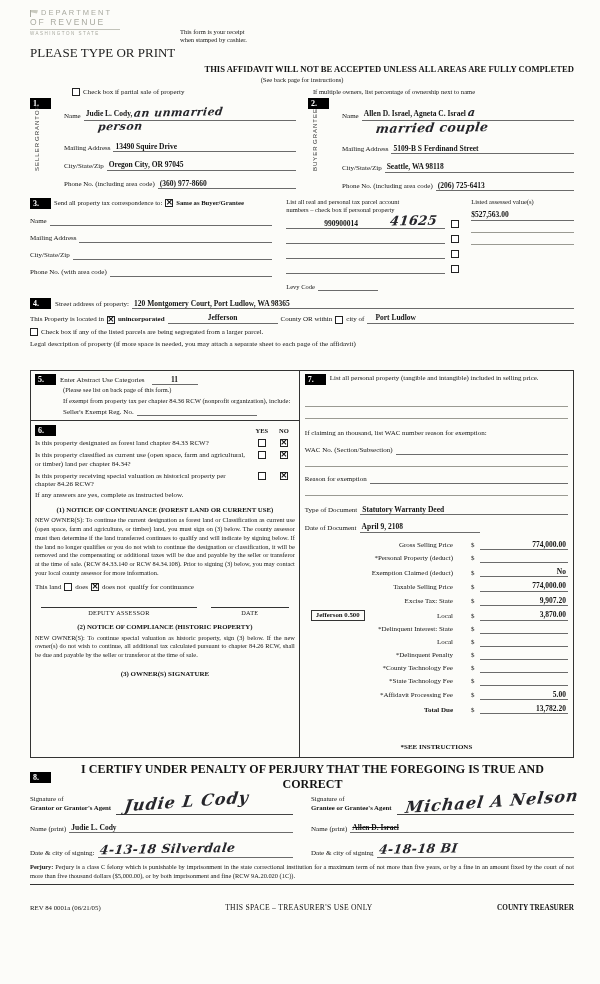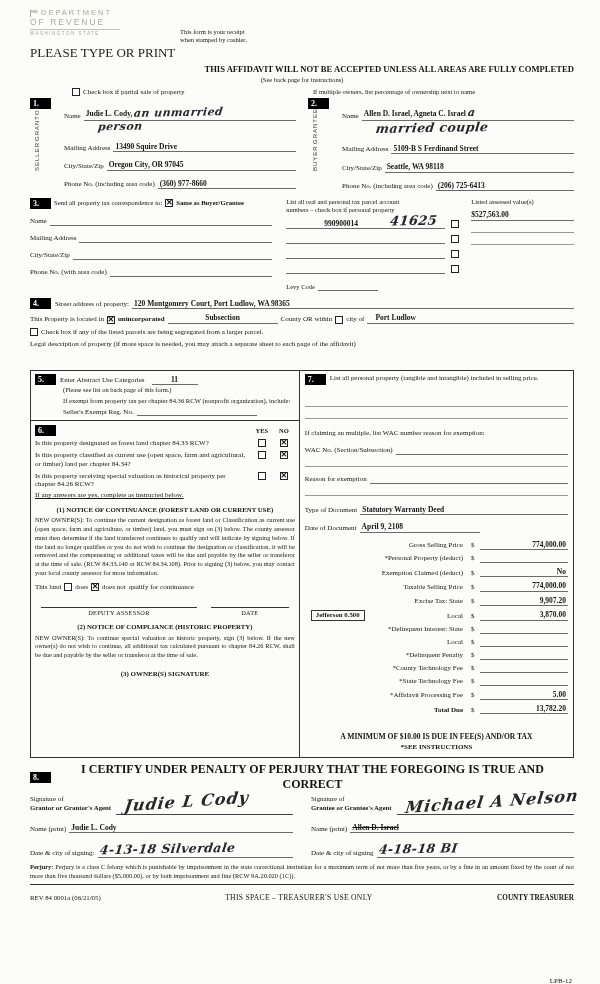--- a/index.html
+++ b/index.html
@@ -69,55 +69,55 @@
   .sec5{border-bottom:1px solid #333;padding-bottom:4px;margin:-3px -4px 3px -4px;padding-left:4px;padding-right:4px;padding-top:3px;}
   .s5head{display:flex;align-items:flex-end;gap:4px;}
   .s5small{font-size:6.4px;margin-top:1px;margin-left:28px;}
   .s5exempt{font-size:6.6px;margin-top:3px;margin-left:28px;}
   .ynh{display:flex;margin-top:1px;align-items:center;}
   .ynh .sp{flex:1;}
   .yncol{width:22px;text-align:center;font-size:6.5px;font-weight:bold;flex:none;}
   .qrow{display:flex;margin-top:3px;}
   .qtxt{flex:1;padding-right:4px;}
   .qcb{width:22px;display:flex;justify-content:center;align-items:flex-start;flex:none;}
-  .ifyes{margin-top:2px;text-decoration:underline;}
+  .ifyes{margin-top:2px;}
   .ntitle{font-weight:bold;text-align:center;font-size:6.8px;margin-top:6px;}
   .ntext{font-size:6.35px;text-align:justify;line-height:1.38;margin-top:2px;}
   .landrow{display:flex;align-items:center;gap:3px;margin-top:5px;}
   .dep{display:flex;gap:14px;margin-top:16px;padding:0 6px;}
   .dcell{flex:2;}
   .dcell.sm{flex:1;}
   .dline{border-top:1px solid #333;}
   .dlbl{text-align:center;font-size:6.3px;margin-top:1px;letter-spacing:0.3px;}
   .sig3{font-weight:bold;text-align:center;font-size:7px;margin-top:10px;}
   
   .head7{display:flex;gap:4px;}
   .head7 .t{flex:1;font-size:6.9px;}
   .mrow{display:flex;align-items:flex-end;margin-top:4px;}
-  .mlab{flex:1;text-align:right;padding-right:8px;white-space:nowrap;}
+  .mlab{flex:1;text-align:right;padding-right:18px;white-space:nowrap;}
   .md{width:9px;flex:none;}
   .mval{width:88px;flex:none;border-bottom:1px solid #6b6b6b;text-align:right;font-weight:bold;font-size:7.5px;padding-right:2px;min-height:9px;}
   .jeff{border:1px solid #333;padding:0 4px;font-weight:bold;font-size:6.8px;margin-left:6px;flex:none;}
   .minwrap{margin-top:auto;padding-top:8px;}
   .minnote{font-weight:bold;text-align:center;font-size:7.6px;}
   .seeinstr{font-weight:bold;text-align:center;font-size:7px;margin-top:2px;}
   
   .sec8{margin-top:4px;}
   .s8head{display:flex;align-items:center;}
   .cert{flex:1;text-align:center;font-weight:bold;font-size:12px;}
   .sigarea{display:flex;gap:18px;margin-top:3px;}
   .sigcol{flex:1;}
   .sigrow{display:flex;}
   .siglabs{width:86px;flex:none;font-size:6.8px;}
   .sigline{flex:1;border-bottom:1px solid #444;position:relative;height:20px;overflow:visible;}
   .sigline .script{position:absolute;left:8px;bottom:-2px;}
   .strike{text-decoration:line-through;}
   
   .perjury{font-size:6.4px;text-align:justify;margin-top:5px;line-height:1.35;}
-  .frow{display:flex;justify-content:space-between;align-items:flex-end;border-top:1px solid #333;margin-top:4px;padding-top:8px;font-size:6.8px;}
+  .frow{display:flex;justify-content:space-between;align-items:flex-end;border-top:1px solid #333;margin-top:4px;padding-top:18px;font-size:6.8px;}
   .frow .mid{font-size:7.6px;letter-spacing:0.3px;}
   .frow .ct{font-weight:bold;font-size:7.2px;}
   .tblank{height:74px;}
   .lpb{text-align:right;font-size:7px;padding-right:2px;}
   .stamp{margin-top:16px;font-family:Liberation Serif, serif;font-weight:bold;font-size:10px;letter-spacing:0.5px;color:#2a2a2a;}
 </style>
 </head>
 <body>
 
 <div class="page">
@@ -277,21 +277,21 @@
   <div class="s4">
     <div class="fl" style="margin-top:0;">
       <span class="badge">4.</span>
       <span class="lab" style="padding-left:4px;">Street address of property:</span>
       <span class="uv">120 Montgomery Court, Port Ludlow, WA  98365</span>
     </div>
     <div class="s4r2">
       <span>This Property is located in</span>
       <span class="cb">✕</span>
       <span class="b">unincorporated</span>
-      <span class="smallu" style="min-width:110px;text-align:center;">Subsection</span>
+      <span class="smallu" style="min-width:110px;text-align:center;">Jefferson</span>
       <span>County  OR within</span>
       <span class="cb"></span>
       <span>city of</span>
       <span class="smallu" style="flex:1;">Port Ludlow</span>
     </div>
     <div class="s4r2">
       <span class="cb"></span>
       <span>Check box if any of the listed parcels are being segregated from a larger parcel.</span>
     </div>
     <div style="margin-top:4px;">Legal description of property (if more space is needed, you may attach a separate sheet to each page of the affidavit)</div>
@@ -381,21 +381,21 @@
     </div>
 
     <div class="mright">
       <div class="head7">
         <span class="badge">7.</span>
         <span class="t">List all personal property (tangible and intangible) included in selling price.</span>
       </div>
       <div class="blankline" style="margin-top:10px;"></div>
       <div class="blankline"></div>
 
-      <div style="margin-top:10px;">If claiming an multiple, list WAC number reason for exemption:</div>
+      <div style="margin-top:10px;">If claiming an thousand, list WAC number reason for exemption:</div>
       <div class="fl">
         <span class="lab">WAC No. (Section/Subsection)</span>
         <span class="uv"></span>
       </div>
       <div class="blankline"></div>
       <div class="fl" style="margin-top:8px;">
         <span class="lab">Reason for exemption</span>
         <span class="uv"></span>
       </div>
       <div class="blankline"></div>
@@ -472,21 +472,20 @@
             <span class="mval">5.00</span>
           </div>
         <div class="mrow">
             <span class="mlab b">Total Due</span>
             <span class="md">$</span>
             <span class="mval">13,782.20</span>
           </div>
       </div>
 
       <div class="minwrap">
-        <div class="minnote">A MINIMUM OF $10.00 IS DUE IN FEE(S) AND/OR TAX</div>
         <div class="seeinstr">*SEE INSTRUCTIONS</div>
       </div>
     </div>
   </div>
 
   <div class="sec8">
     <div class="s8head">
       <span class="badge">8.</span>
       <span class="cert">I CERTIFY UNDER PENALTY OF PERJURY THAT THE FOREGOING IS TRUE AND CORRECT</span>
     </div>

